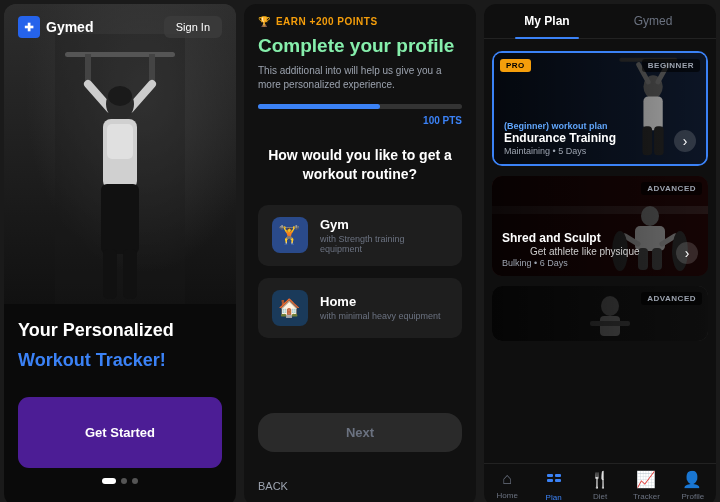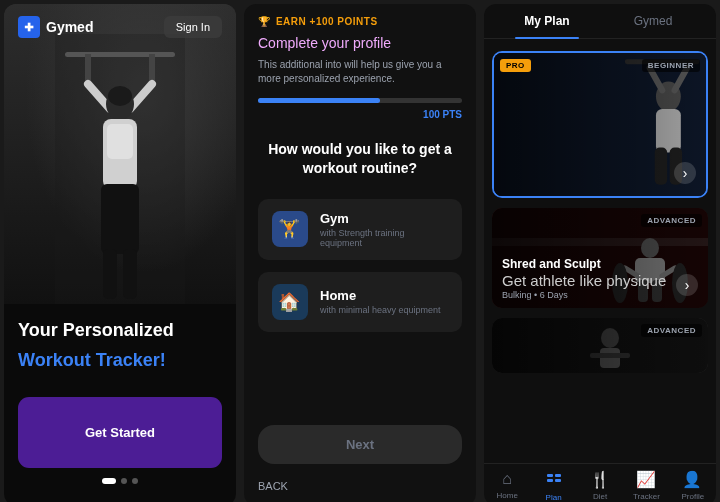--- a/index.html
+++ b/index.html
@@ -160,23 +160,23 @@
       align-items: center;
       gap: 5px;
       padding: 12px 14px 8px;
       color: #f59e0b;
       font-size: 10px;
       font-weight: 600;
       letter-spacing: 0.5px;
     }
 
     .panel-2 .title {
-      color: #f0abfc;
-      font-size: 14px;
-      font-weight: 400;
+      color: #86efac;
+      font-size: 19px;
+      font-weight: 700;
       padding: 0 14px 6px;
       line-height: 1.2;
     }
 
     .panel-2 .subtitle {
       color: #9ca3af;
       font-size: 10px;
       padding: 0 14px 12px;
       line-height: 1.4;
     }
@@ -260,21 +260,21 @@
     .next-btn {
       background: #2a2a2a;
       color: #6b7280;
       border: none;
       border-radius: 16px;
       padding: 12px;
       font-size: 13px;
       font-weight: 600;
       cursor: pointer;
       width: 100%;
-      margin-bottom: 12px;
+      margin-bottom: 24px;
     }
 
     .back-btn {
       background: transparent;
       color: #9ca3af;
       border: none;
       font-size: 11px;
       cursor: pointer;
       width: 100%;
       text-align: left;
@@ -322,21 +322,21 @@
       margin: 4px 8px;
       border-radius: 10px;
       overflow: hidden;
       position: relative;
       height: 100px;
       background: #1a1a1a;
     }
 
     .plan-card.featured {
       border: 2px solid #3b82f6;
-      height: 147px;
+      height: 115px;
     }
 
     .plan-card .bg-img {
       position: absolute;
       inset: 0;
       display: flex;
       align-items: center;
       justify-content: center;
     }
 
@@ -522,21 +522,21 @@
       <div class="dot active"></div>
       <div class="dot"></div>
       <div class="dot"></div>
     </div>
   </div>
 </div>
 
 <div class="panel panel-2">
   <div class="earn-badge">
     <span>🏆</span>
-    <span>EARN +100 POINTS</span>
+    <span>EARN +200 POINTS</span>
   </div>
 
   <div class="title">Complete your profile</div>
   <div class="subtitle">This additional into will help us give you a more personalized experience.</div>
 
   <div class="progress-bar-container">
     <div class="progress-bar-bg">
       <div class="progress-bar-fill"></div>
     </div>
   </div>
@@ -590,20 +590,25 @@
           <line x1="180" y1="12" x2="170" y2="30" stroke="#666" stroke-width="5" stroke-linecap="round"></line>
           <rect x="155" y="45" width="20" height="35" rx="5" fill="#ccc"></rect>
           <rect x="154" y="76" width="10" height="30" rx="4" fill="#222"></rect>
           <rect x="166" y="76" width="10" height="30" rx="4" fill="#222"></rect>
         </svg>
       </div>
     </div>
     <div class="plan-card-overlay"></div>
     <span class="plan-badge badge-pro">PRO</span>
     <span class="plan-badge badge-beginner">BEGINNER</span>
+    <div class="plan-card-content">
+      <div class="plan-subtitle">(Beginner) workout plan</div>
+      <div class="plan-name">Endurance Training</div>
+      <div class="plan-meta">Maintaining • 5 Days</div>
+    </div>
     <div class="plan-arrow">›</div>
   </div>
 
   <div class="plan-card" style="margin-top:6px;">
     <div class="bg-img">
       <div class="gym-bg-2">
         <svg width="100%" height="100%" viewBox="0 0 220 100" preserveAspectRatio="xMidYMid slice">
           <rect width="220" height="100" fill="#1a0505"></rect>
 
           <rect x="0" y="30" width="220" height="8" fill="#2a1a1a"></rect>
@@ -617,21 +622,21 @@
 
           <ellipse cx="130" cy="75" rx="8" ry="20" fill="#222"></ellipse>
           <ellipse cx="190" cy="75" rx="8" ry="20" fill="#222"></ellipse>
         </svg>
       </div>
     </div>
     <div class="plan-card-overlay"></div>
     <span class="plan-badge badge-advanced">ADVANCED</span>
     <div class="plan-card-content">
       <div class="plan-name">Shred and Sculpt</div>
-      <div class="plan-meta" style="color:#ccc;font-size:15px;">Get athlete like physique</div>
+      <div class="plan-meta" style="color:#ccc;font-size:10px;margin-left:28px;">Get athlete like physique</div>
       <div class="plan-meta">Bulking • 6 Days</div>
     </div>
     <div class="plan-arrow">›</div>
   </div>
 
   <div class="plan-card" style="margin-top:6px; height:55px;">
     <div class="bg-img">
       <div class="gym-bg-3">
         <svg width="100%" height="100%" viewBox="0 0 220 55" preserveAspectRatio="xMidYMid slice">
           <rect width="220" height="55" fill="#111"></rect>

